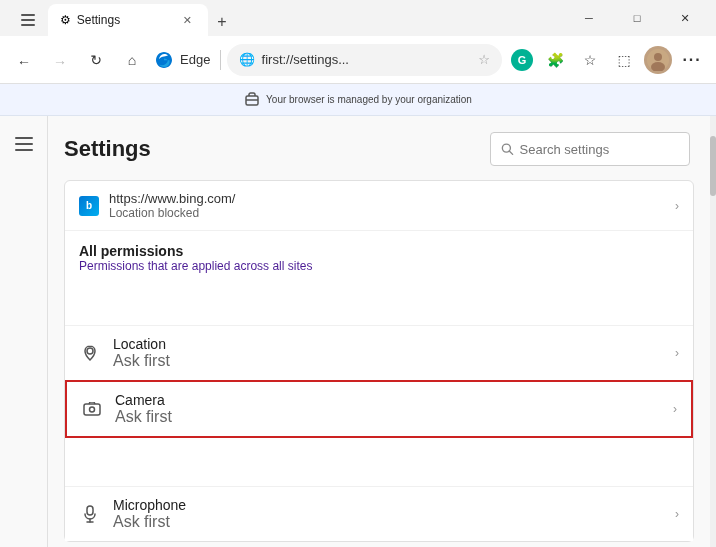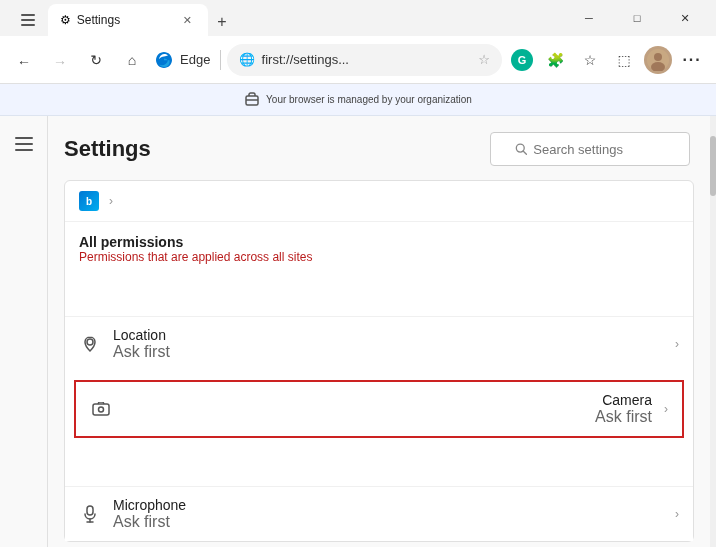--- a/index.html
+++ b/index.html
@@ -219,21 +219,21 @@
       font-size: 22px;
       font-weight: 600;
       color: #202020;
       flex: 1;
     }
     .search-box {
       display: flex;
       align-items: center;
       border: 1px solid #ccc;
       border-radius: 4px;
-      padding: 4px 24px;
+      padding: 4px 10px;
       gap: 6px;
       background: #fff;
       width: 200px;
       height: 34px;
     }
     .search-box input {
       border: none;
       outline: none;
       font-size: 13px;
       color: #666;
@@ -278,21 +278,21 @@
     .permissions-header {
       padding: 12px 14px 4px 14px;
     }
     .permissions-title {
       font-size: 14px;
       font-weight: 700;
       color: #202020;
     }
     .permissions-subtitle {
       font-size: 12px;
-      color: #b91c1c;
+      color: #4c1d95;
     }
 
     .permission-item {
       display: flex;
       align-items: center;
       padding: 10px 14px;
       gap: 12px;
       border-top: 1px solid #f0f0f0;
       cursor: pointer;
       background: #fff;
@@ -447,20 +447,24 @@
         <input type="text" placeholder="Search settings" style="">
       </div>
     </div>
 
     <div class="card">
 
       <div class="bing-entry">
         <div class="bing-icon">
           <span style="font-size:10px;font-weight:bold;color:white;">b</span>
         </div>
+        <div class="bing-info">
+          <div class="bing-url">https://www.bing.com/</div>
+          <div class="bing-status">Location blocked</div>
+        </div>
         <span class="chevron">›</span>
       </div>
 
       <div class="permissions-header">
         <div class="permissions-title">All permissions</div>
         <div class="permissions-subtitle">Permissions that are applied across all sites</div>
       </div>
 
       <div class="permission-item">
         <div class="perm-icon">
@@ -469,21 +473,21 @@
             <path d="M9 2C6.2 2 4 4.2 4 7c0 4 5 9 5 9s5-5 5-9c0-2.8-2.2-5-5-5z" stroke="#555" stroke-width="1.5" fill="none"></path>
           </svg>
         </div>
         <div class="perm-info">
           <div class="perm-name">Location</div>
           <div class="perm-status">Ask first</div>
         </div>
         <span class="chevron">›</span>
       </div>
 
-      <div class="permission-item" style="border: 2px solid #cc2222; margin: 9px; text-align: right;">
+      <div class="permission-item" style="border: 2px solid #cc2222; margin: 0;">
         <div class="perm-icon">
           <svg width="18" height="14" viewBox="0 0 18 14" fill="none">
             <rect x="1" y="2" width="16" height="11" rx="2" stroke="#555" stroke-width="1.5"></rect>
             <circle cx="9" cy="7.5" r="2.5" stroke="#555" stroke-width="1.5"></circle>
             <path d="M6 2l1-2h4l1 2" stroke="#555" stroke-width="1.5" stroke-linejoin="round"></path>
           </svg>
         </div>
         <div class="perm-info">
           <div class="perm-name">Camera</div>
           <div class="perm-status">Ask first</div>

